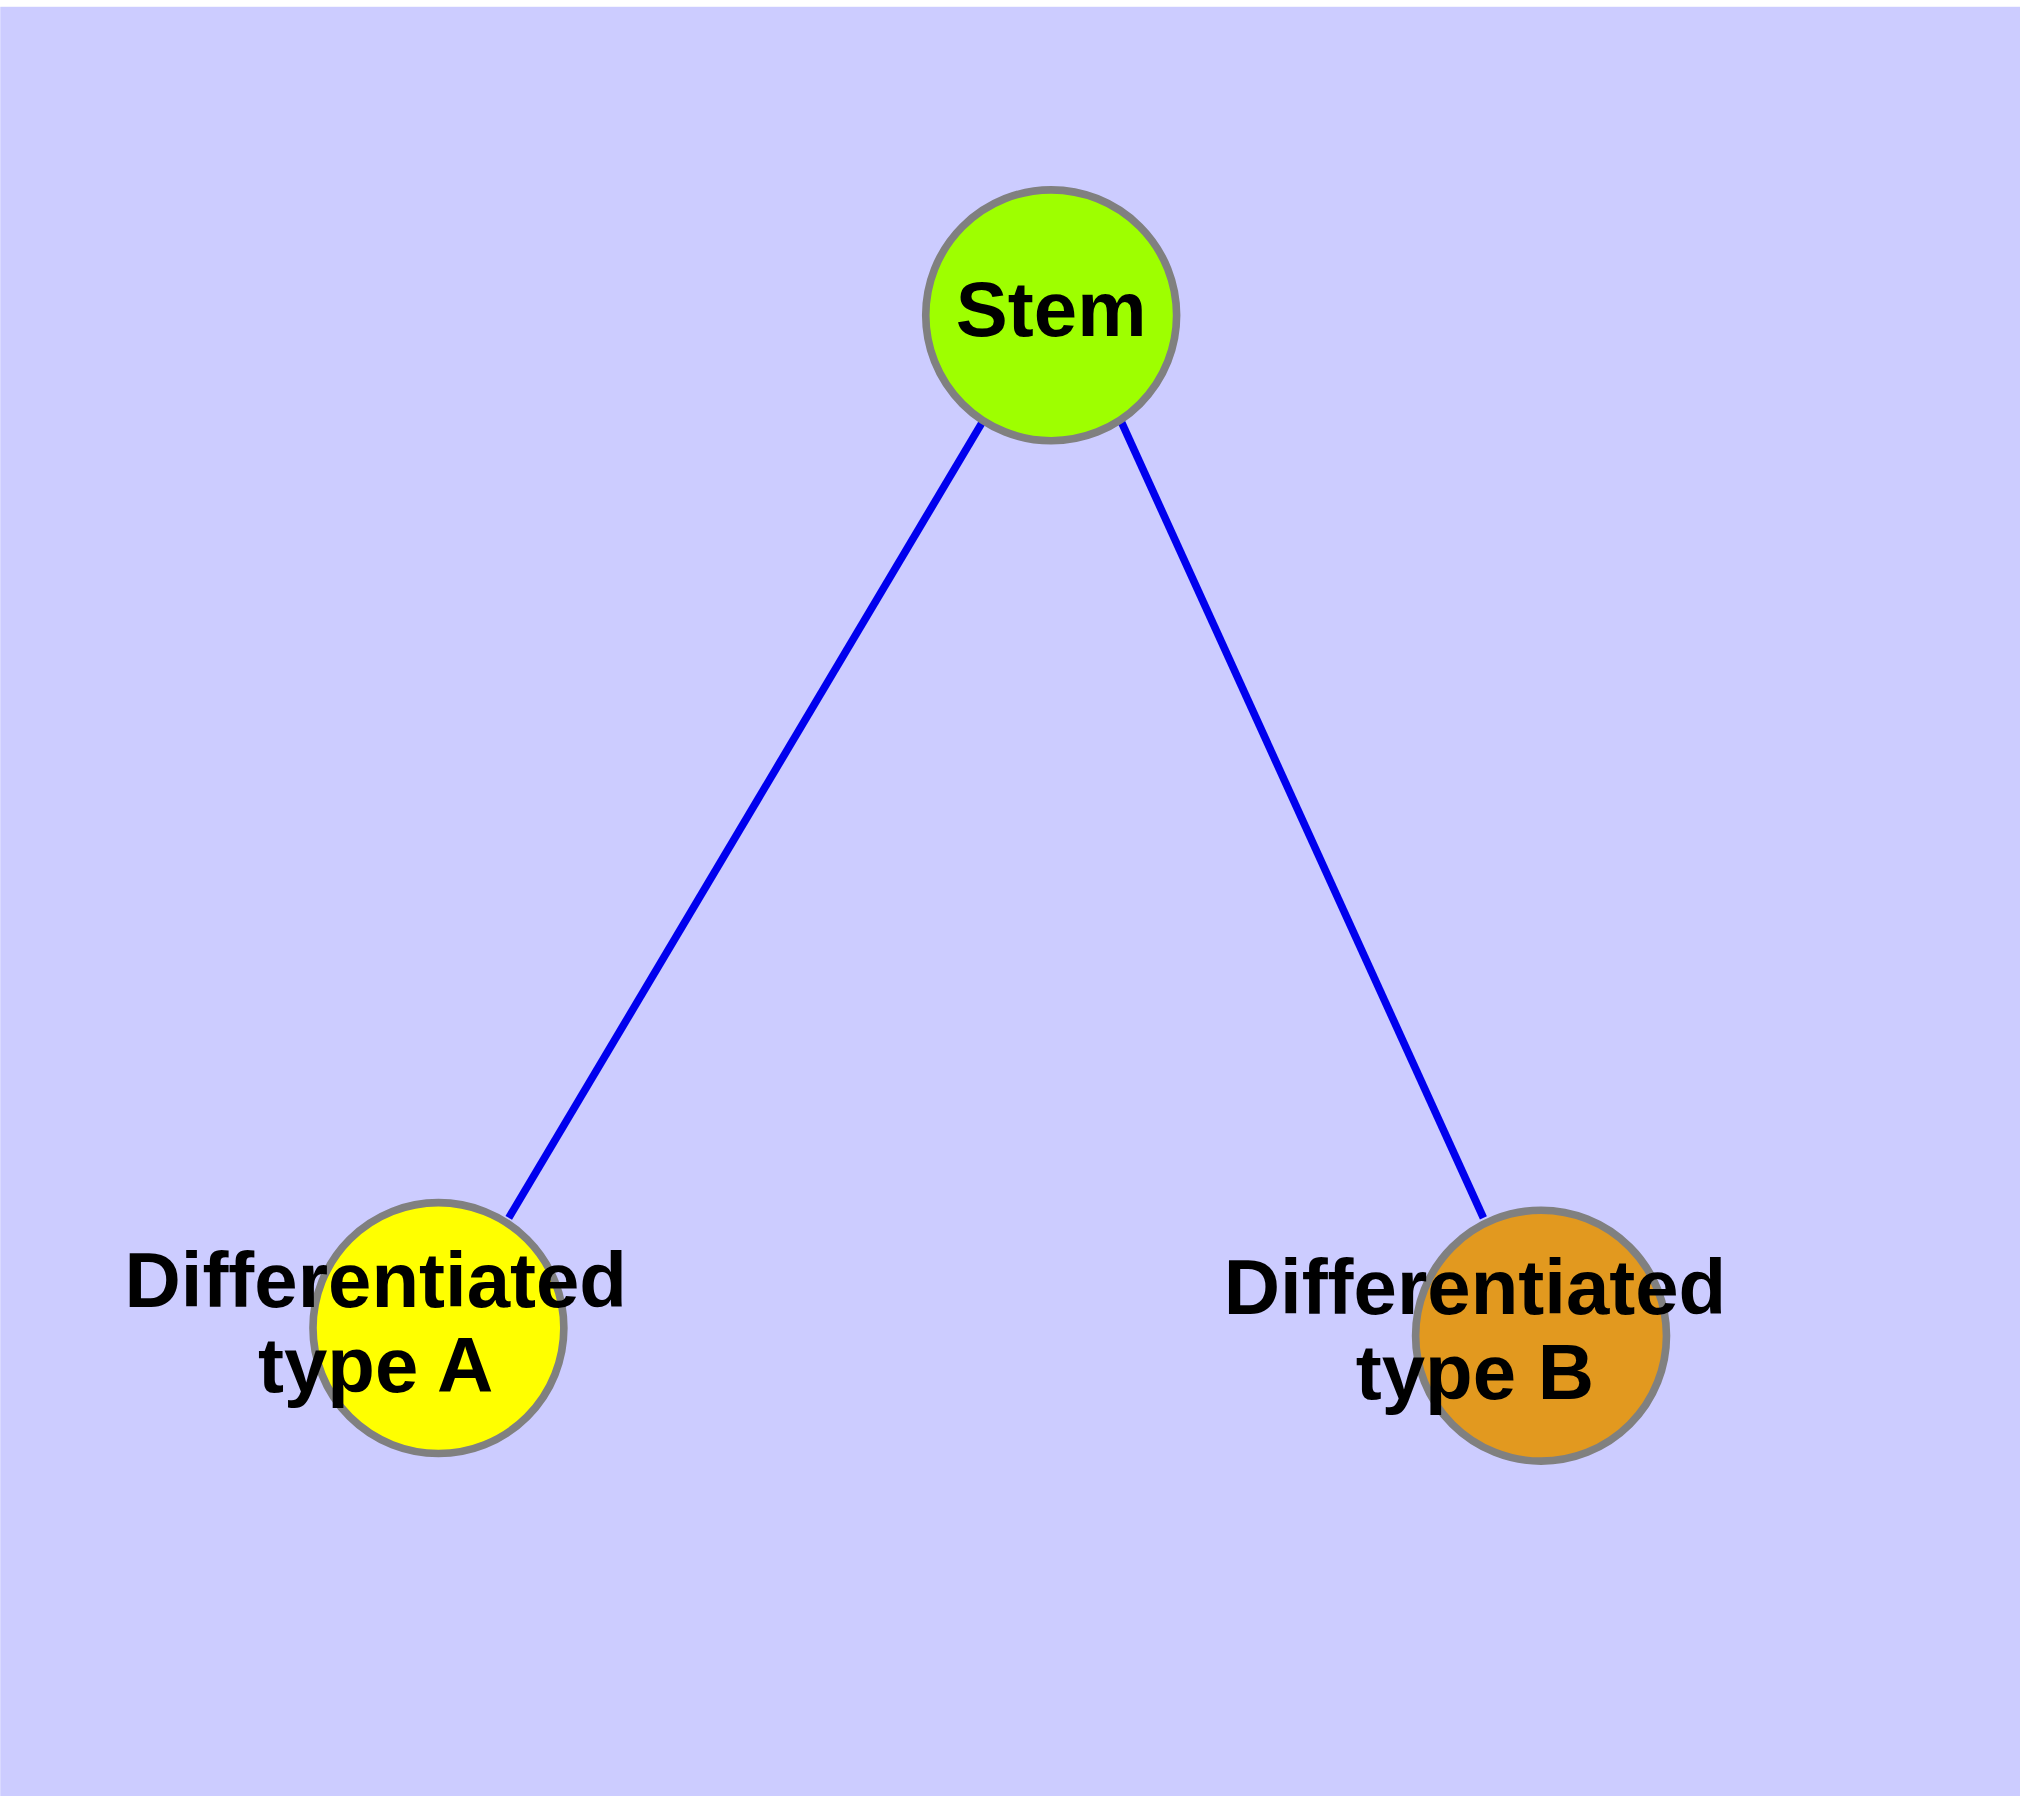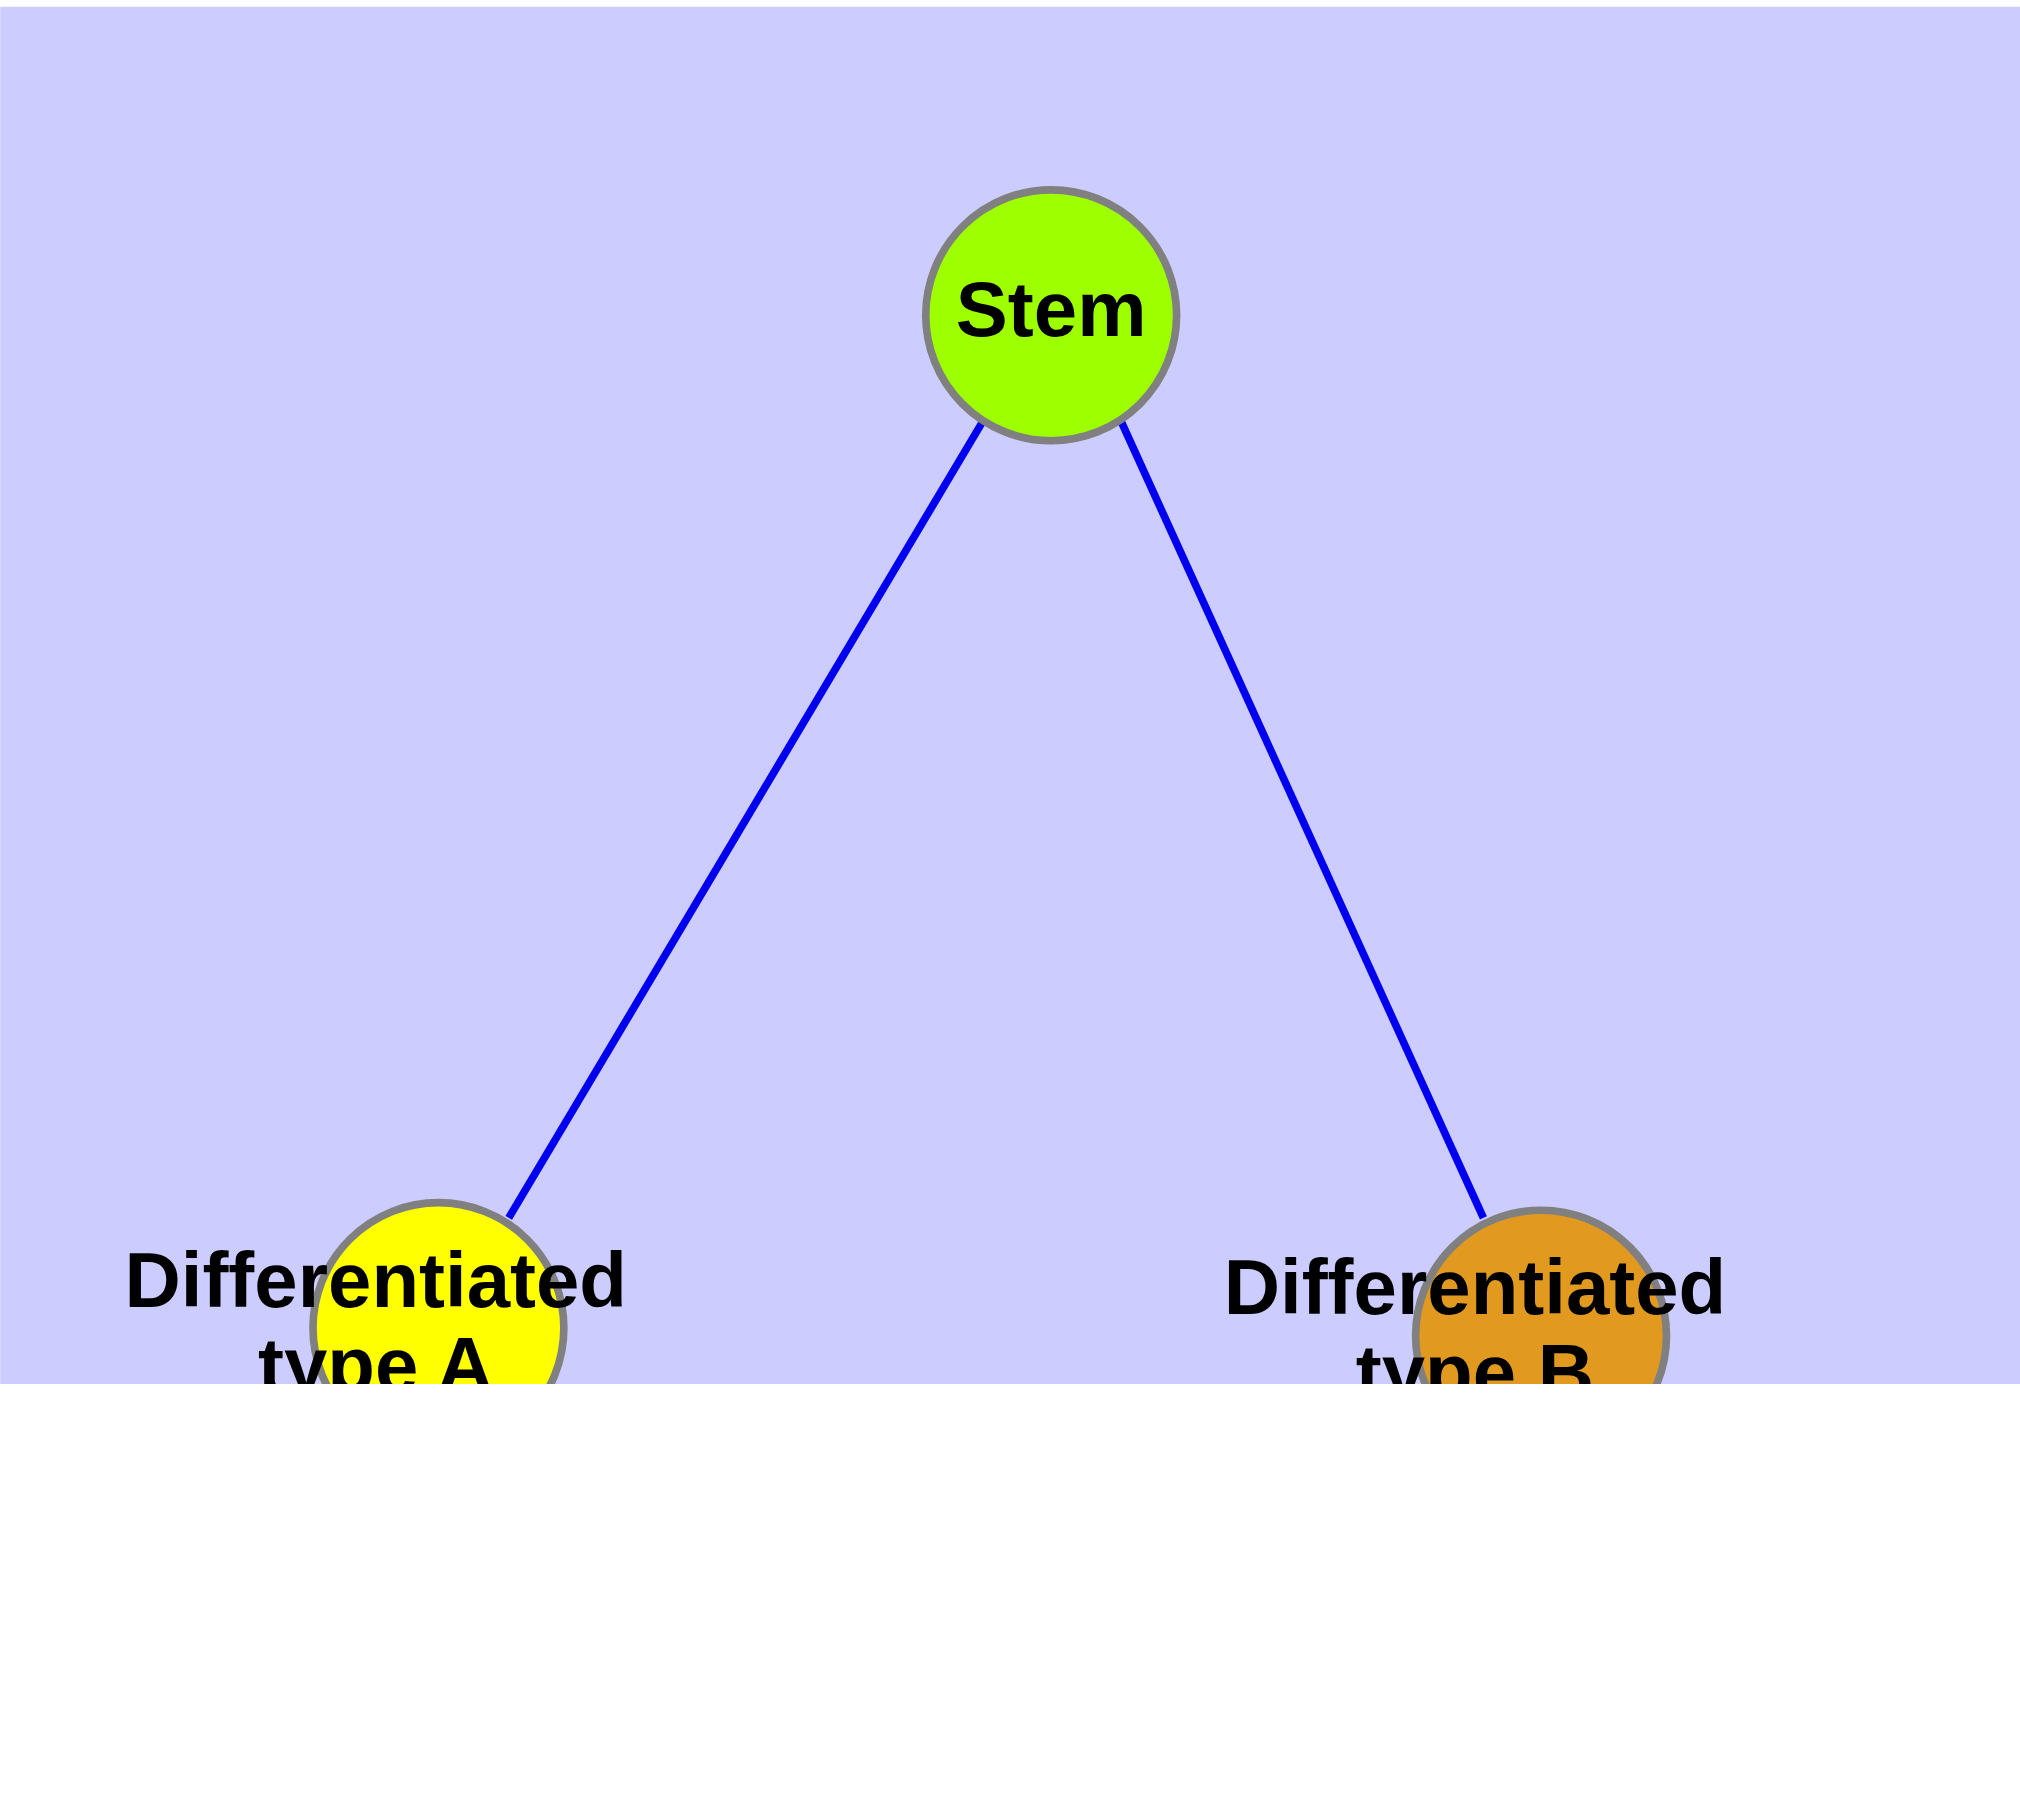--- a/index.html
+++ b/index.html
@@ -27,21 +27,21 @@
     font-family: "Liberation Sans", sans-serif;
     font-weight: bold;
     fill: #000000;
     text-anchor: middle;
     dominant-baseline: middle;
   }
 </style>
 </head>
 <body>
 
-<div id="canvas" style="width: 2021px; height: 1384px;">
+<div id="canvas" style="width: 2021px; height: 1796px;">
   <svg id="graph-svg" viewBox="0 0 2384 2138" xmlns="http://www.w3.org/2000/svg" style="width: 2021px; height: 1812px;">
 
     <rect id="bg-rect" x="0" y="8" width="2384" height="2130" fill="#ccccff"></rect>
 
     <g>
       <line id="edge-0" x1="1160" y1="496" x2="600" y2="1437" stroke="#0000ee" stroke-width="9" stroke-linecap="butt"></line>
       <line id="edge-1" x1="1322" y1="496" x2="1750" y2="1437" stroke="#0000ee" stroke-width="9" stroke-linecap="butt"></line>
     </g>
 
     <g>

